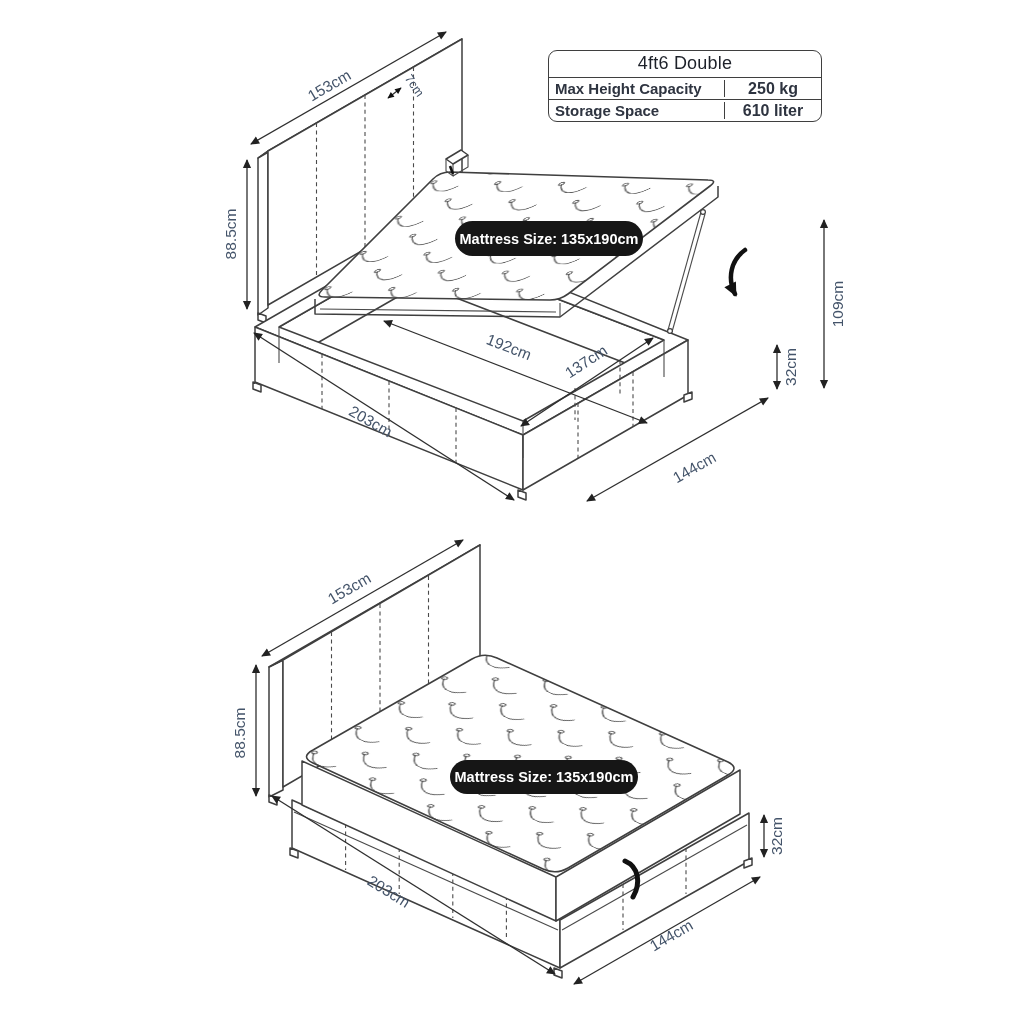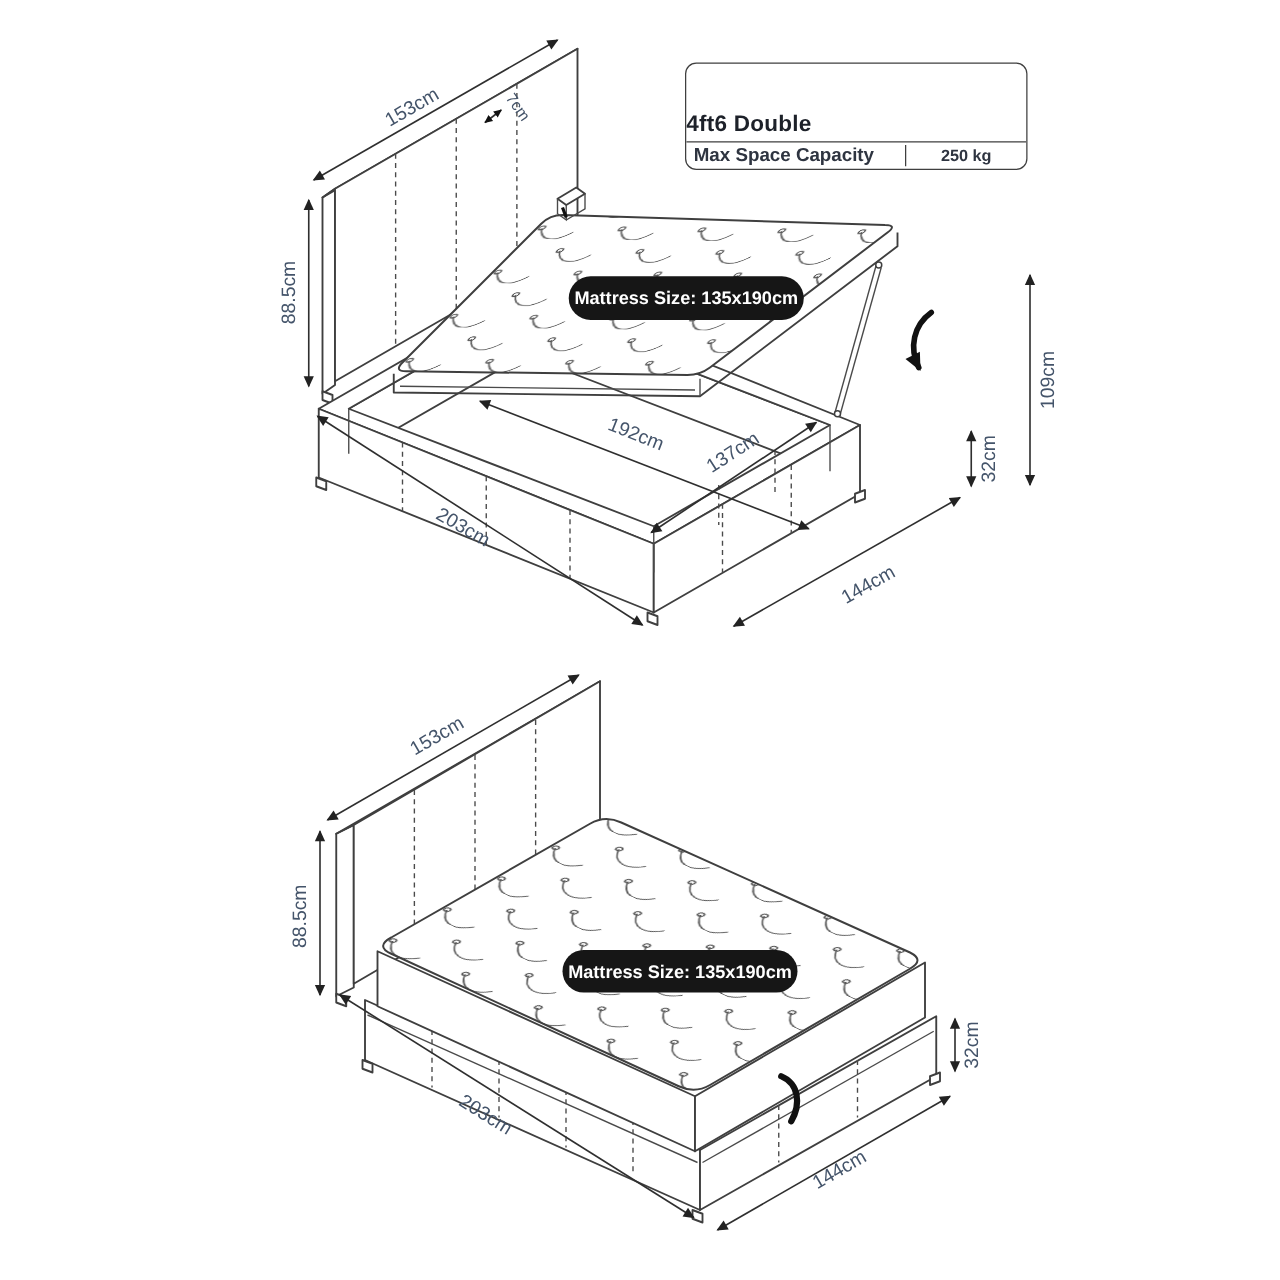--- a/index.html
+++ b/index.html
@@ -2,27 +2,27 @@
 <html><head>
 <meta charset="utf-8">
 <style>
   html,body{margin:0;padding:0;background:#fff;}
   #stage{position:relative;width:1024px;height:1024px;background:#ffffff;overflow:hidden;
          font-family:"Liberation Sans", sans-serif;}
   #art{position:absolute;left:0;top:0;}
   
   .spec{position:absolute;left:548px;top:50px;width:272px;background:#fff;
         border:1.7px solid #3f3f3f;border-radius:9px;overflow:hidden;color:#2e3440;}
-  .spec .title{font-size:18px;font-weight:bold;color:#1d2129;text-align:left;
-        padding:2px 0 3px 0;border-bottom:1.5px solid #3f3f3f;letter-spacing:.2px;margin-top:36px;}
+  .spec .title{font-size:18px;font-weight:normal;color:#1d2129;text-align:center;
+        padding:2px 0 3px 0;border-bottom:1.5px solid #3f3f3f;letter-spacing:.2px;}
   .spec .row{display:flex;align-items:center;border-bottom:1.5px solid #3f3f3f;height:21px;}
   .spec .row:last-child{border-bottom:none;}
   .spec .lbl{flex:1;font-size:15px;font-weight:600;padding:0 6px;border-right:1.5px solid #3f3f3f;
         white-space:nowrap;}
-  .spec .val{width:96px;text-align:center;font-size:13px;font-weight:600;}
+  .spec .val{width:96px;text-align:center;font-size:16px;font-weight:600;}
   
   .ln{stroke:#3f3f3f;stroke-width:1.5;fill:none;stroke-linejoin:round;}
   .lnthin{stroke:#4a4a4a;stroke-width:1.1;fill:none;}
   .face{fill:#ffffff;stroke:#3f3f3f;stroke-width:1.5;stroke-linejoin:round;}
   .dash{stroke:#4a4a4a;stroke-width:1.1;fill:none;stroke-dasharray:4 3.4;}
   .dim{stroke:#2f2f2f;stroke-width:1.3;fill:none;}
   .dimtxt{fill:#44546a;font-size:15.5px;font-family:"Liberation Sans",sans-serif;}
   .dimsm{fill:#44546a;font-size:12.5px;font-family:"Liberation Sans",sans-serif;}
   .pill{fill:#161616;}
   .pilltxt{fill:#ffffff;font-size:14.5px;font-weight:bold;font-family:"Liberation Sans",sans-serif;}
@@ -209,18 +209,22 @@
     <g>
       <rect class="pill" x="450" y="760" width="188" height="34" rx="17"></rect>
       <text class="pilltxt" x="544" y="782" text-anchor="middle">Mattress Size: 135x190cm</text>
     </g>
   </g>
 </svg>
 
 <div class="spec">
   <div class="title">4ft6 Double</div>
   <div class="row">
-    <div class="lbl">Max Space Capacity</div>
+    <div class="lbl">Max Height Capacity</div>
     <div class="val">250 kg</div>
   </div>
+  <div class="row">
+    <div class="lbl">Storage Space</div>
+    <div class="val">610 liter</div>
+  </div>
 </div>
 
 </div>
 
 </body></html>

